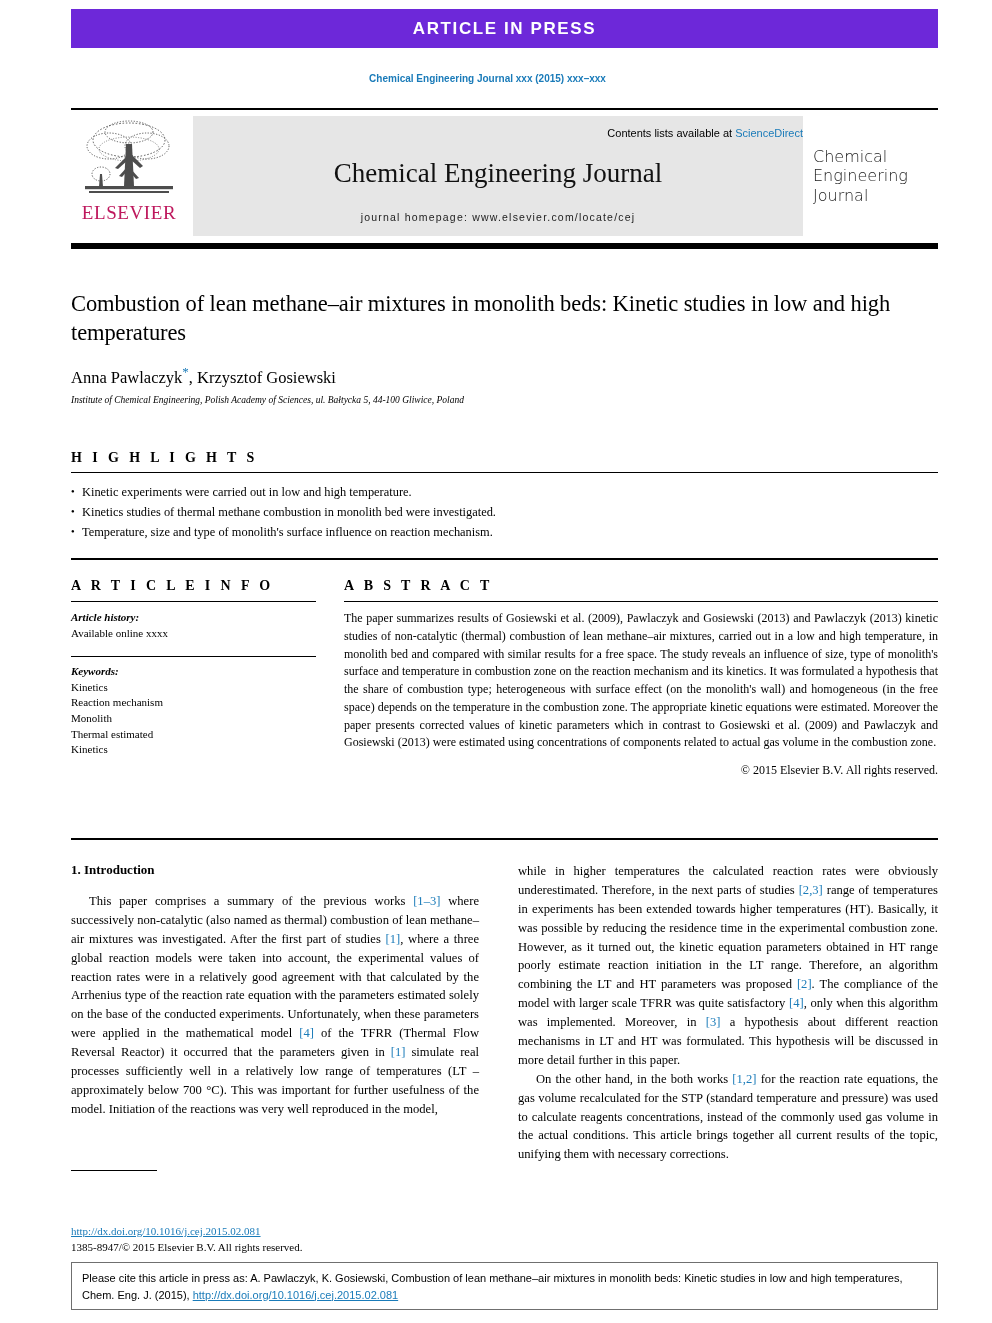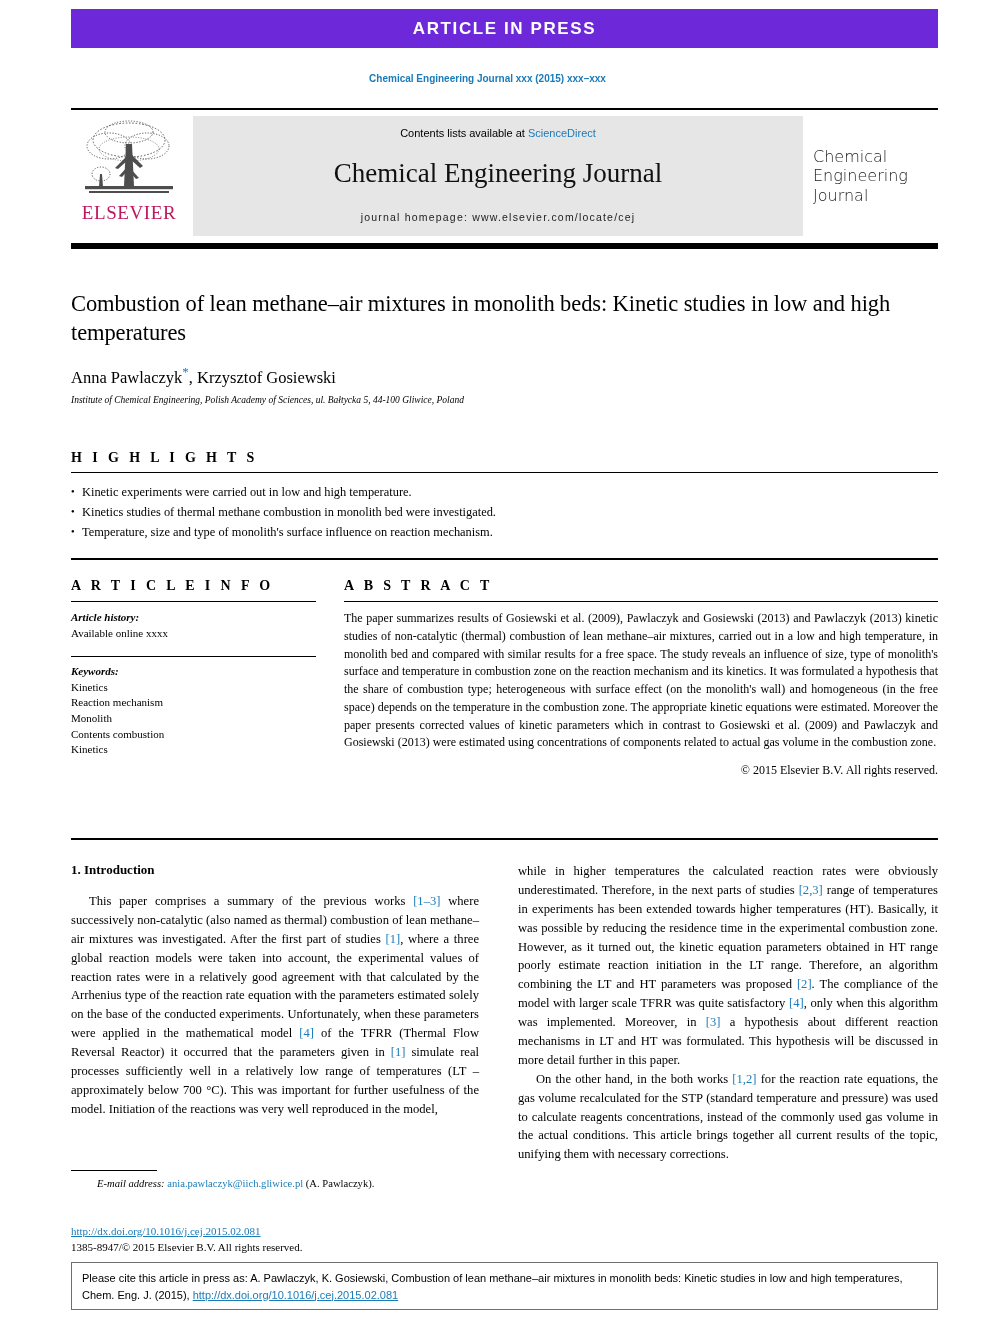--- a/index.html
+++ b/index.html
@@ -94,20 +94,21 @@
     width: 610px;
     height: 120px;
     background: #e6e6e6;
     text-align: center;
   }
   .contents-line {
     font-family: "Liberation Sans", sans-serif;
     font-size: 11px;
     padding-top: 11px;
     color: #000;
+    text-align: right;
   }
   .contents-line a {
     color: #1a7bb9;
     text-decoration: none;
   }
   .journal-title {
     font-family: "Liberation Serif", serif;
     font-size: 27px;
     margin-top: 19px;
     color: #111;
@@ -436,21 +437,21 @@
   <div class="info-body">
     <em>Article history:</em><br>
     <span>Available online xxxx</span>
   </div>
   <div class="info-gap-rule"></div>
   <div class="info-body">
     <em>Keywords:</em><br>
     <span>Kinetics</span><br>
     <span>Reaction mechanism</span><br>
     <span>Monolith</span><br>
-    <span>Contents combustion</span><br>
+    <span>Thermal estimated</span><br>
     <span>Kinetics</span>
   </div>
 </div>
 
 <div class="abs-col">
   <div class="sec-label">A B S T R A C T</div>
   <div class="col-rule"></div>
   <div class="abstract-body">The paper summarizes results of Gosiewski et al. (2009), Pawlaczyk and Gosiewski (2013) and Pawlaczyk (2013) kinetic studies of non-catalytic (thermal) combustion of lean methane–air mixtures, carried out in a low and high temperature, in monolith bed and compared with similar results for a free space. The study reveals an influence of size, type of monolith's surface and temperature in combustion zone on the reaction mechanism and its kinetics. It was formulated a hypothesis that the share of combustion type; heterogeneous with surface effect (on the monolith's wall) and homogeneous (in the free space) depends on the temperature in the combustion zone. The appropriate kinetic equations were estimated. Moreover the paper presents corrected values of kinetic parameters which in contrast to Gosiewski et al. (2009) and Pawlaczyk and Gosiewski (2013) were estimated using concentrations of components related to actual gas volume in the combustion zone.</div>
   <div class="copyright">© 2015 Elsevier B.V. All rights reserved.</div>
 </div>
@@ -461,25 +462,20 @@
   <p class="body-text"><span>This paper comprises a summary of the previous works </span><a class="ref" href="#">[1–3]</a><span> where successively non-catalytic (also named as thermal) combustion of lean methane–air mixtures was investigated. After the first part of studies </span><a class="ref" href="#">[1]</a><span>, where a three global reaction models were taken into account, the experimental values of reaction rates were in a relatively good agreement with that calculated by the Arrhenius type of the reaction rate equation with the parameters estimated solely on the base of the conducted experiments. Unfortunately, when these parameters were applied in the mathematical model </span><a class="ref" href="#">[4]</a><span> of the TFRR (Thermal Flow Reversal Reactor) it occurred that the parameters given in </span><a class="ref" href="#">[1]</a><span> simulate real processes sufficiently well in a relatively low range of temperatures (LT – approximately below 700 °C). This was important for further usefulness of the model. Initiation of the reactions was very well reproduced in the model,</span></p>
 </div>
 
 <div class="body-right">
   <p class="body-text" style="text-indent:0"><span>while in higher temperatures the calculated reaction rates were obviously underestimated. Therefore, in the next parts of studies </span><a class="ref" href="#">[2,3]</a><span> range of temperatures in experiments has been extended towards higher temperatures (HT). Basically, it was possible by reducing the residence time in the experimental combustion zone. However, as it turned out, the kinetic equation parameters obtained in HT range poorly estimate reaction initiation in the LT range. Therefore, an algorithm combining the LT and HT parameters was proposed </span><a class="ref" href="#">[2]</a><span>. The compliance of the model with larger scale TFRR was quite satisfactory </span><a class="ref" href="#">[4]</a><span>, only when this algorithm was implemented. Moreover, in </span><a class="ref" href="#">[3]</a><span> a hypothesis about different reaction mechanisms in LT and HT was formulated. This hypothesis will be discussed in more detail further in this paper.</span></p>
   <p class="body-text"><span>On the other hand, in the both works </span><a class="ref" href="#">[1,2]</a><span> for the reaction rate equations, the gas volume recalculated for the STP (standard temperature and pressure) was used to calculate reagents concentrations, instead of the commonly used gas volume in the actual conditions. This article brings together all current results of the topic, unifying them with necessary corrections.</span></p>
 </div>
 
 <div class="footnote-rule"></div>
 <div class="footnote">
-  <div class="fn-email">
-    <em>E-mail address:</em>
-    <a class="ref" href="#">ania.pawlaczyk@iich.gliwice.pl</a>
-    <span>(A. Pawlaczyk).</span>
-  </div>
 </div>
 
 <div class="doi-block">
   <div><a class="doi-link" href="#">http://dx.doi.org/10.1016/j.cej.2015.02.081</a></div>
   <div>1385-8947/© 2015 Elsevier B.V. All rights reserved.</div>
 </div>
 
 <div class="cite-box">
   <span>Please cite this article in press as: A. Pawlaczyk, K. Gosiewski, Combustion of lean methane–air mixtures in monolith beds: Kinetic studies in low and high temperatures, Chem. Eng. J. (2015), </span><a class="doi-link" href="#">http://dx.doi.org/10.1016/j.cej.2015.02.081</a>
 </div>

